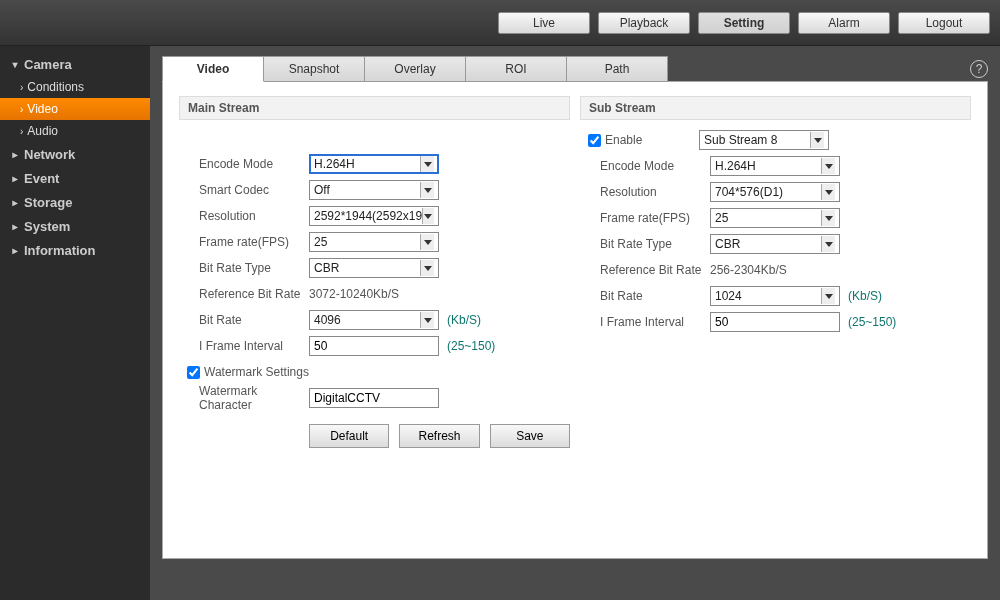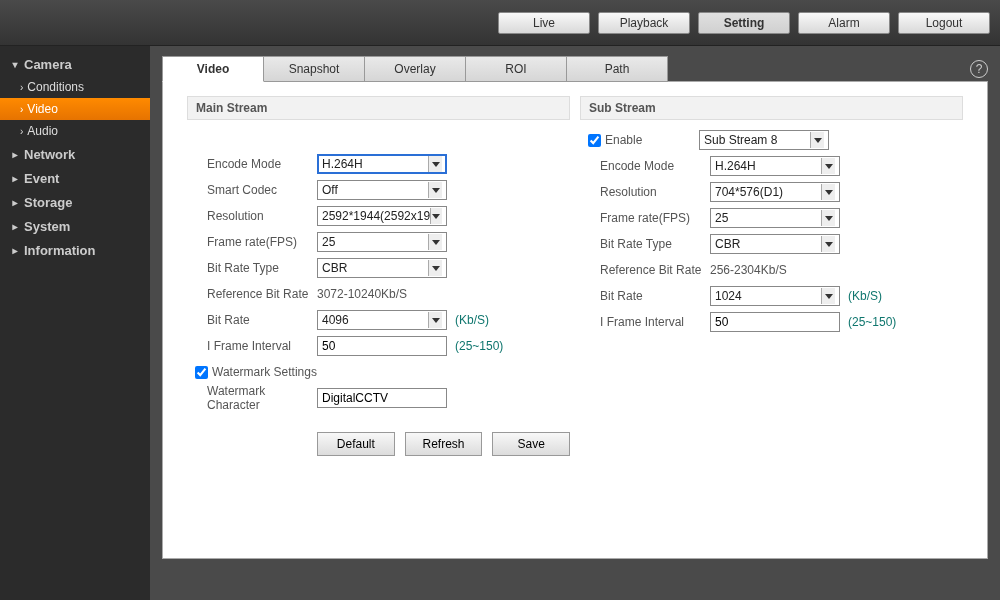--- a/index.html
+++ b/index.html
@@ -157,21 +157,21 @@
     justify-content: center;
     font-size: 12px;
     cursor: pointer;
   }
 
   .panel {
     background: #fff;
     border: 1px solid #aaa;
     height: 478px;
     margin-top: -1px;
-    padding: 14px 24px;
+    padding: 14px 16px;
     display: flex;
     gap: 10px;
   }
   .col {
     flex: 1;
     min-width: 0;
   }
 
   .section-head {
     background: #f2f2f2;
@@ -246,21 +246,20 @@
     display: flex;
     gap: 10px;
   }
   .act-btn {
     width: 92px;
     height: 24px;
     background: linear-gradient(#f8f8f8, #dcdcdc);
     border: 1px solid #999;
     cursor: pointer;
     font-size: 12px;
-    margin-top: 8px;
   }
 </style>
 </head>
 <body>
 
 <div class="header">
   <div class="top-nav">
     <div class="top-nav-btn">
         <span>Live</span>
       </div>

